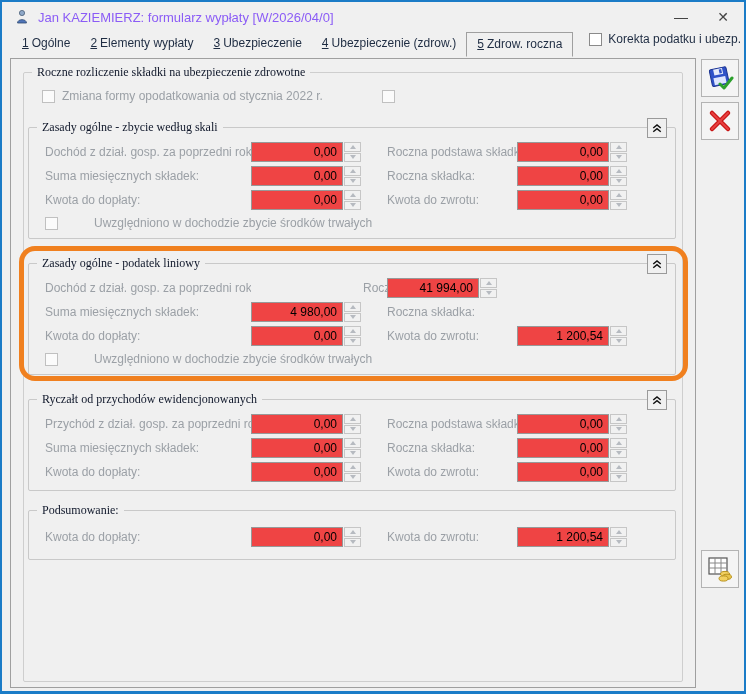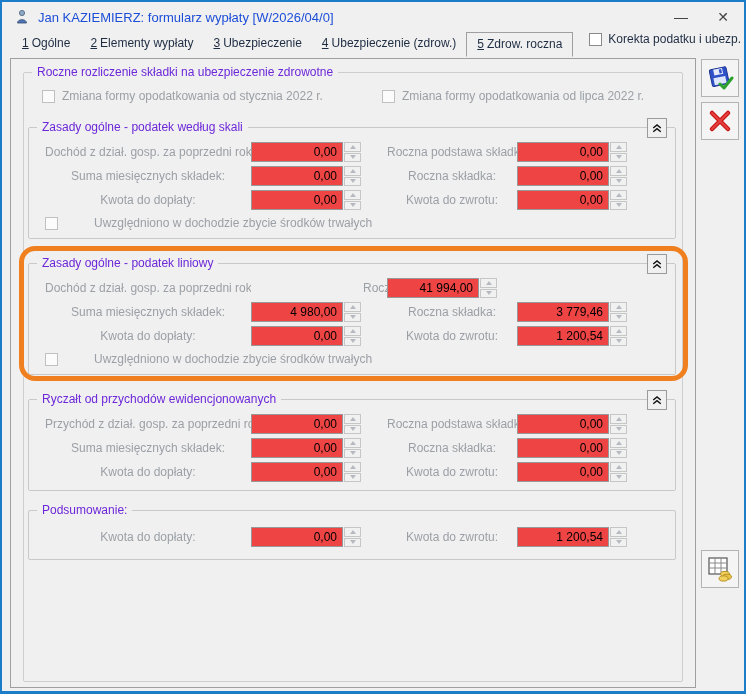--- a/index.html
+++ b/index.html
@@ -9,50 +9,50 @@
     width:746px; height:694px; margin:0 auto;
     background:#f0f0f0;
     border:2px solid #1b7cc7; border-bottom-width:3px;
     display:flex; flex-direction:column;
     font-size:12px; color:#1b1b1b; position:relative; overflow:hidden;
   }
 
   
   .titlebar { height:30px; display:flex; align-items:center; padding:0 0 0 12px; flex:none; }
   .title-icon { width:16px; height:16px; margin-right:8px; flex:none; }
-  .title-text { color:#1d4ed8; font-size:13px; white-space:nowrap; }
+  .title-text { color:#8b5cf6; font-size:13px; white-space:nowrap; }
   .title-spacer { flex:1; }
   .win-btn { width:42px; height:28px; border:none; background:transparent; color:#444;
              font-size:14px; line-height:28px; text-align:center; cursor:default; padding:0; }
 
   
   .tabstrip { height:26px; display:flex; align-items:flex-start; padding-left:10px; flex:none; position:relative; z-index:3; }
   .tab { padding:4px 10px 5px 10px; color:#1e2c42; white-space:nowrap; cursor:default; }
   .tab-num { text-decoration:underline; margin-right:3px; }
   .tab.active { border:1px solid #9f9f9f; border-bottom:1px solid #f0f0f0; margin-bottom:-1px; background:#f0f0f0; }
   .korekta { display:flex; align-items:center; gap:6px; margin:0 0 5px 16px; color:#1e2c42; white-space:nowrap; }
 
   
   .body { flex:1; display:flex; padding:0 0 3px 8px; min-height:0; }
   .content { flex:1; border:1px solid #9f9f9f; background:#f0f0f0; position:relative; padding:0 10px; }
   .side { width:48px; display:flex; flex-direction:column; align-items:center; padding-top:1px; flex:none; }
 
   
   .group { position:relative; border:1px solid #c9c9c9; border-radius:2px; background:#f0f0f0; }
-  .group-title { position:absolute; top:-8px; left:8px; background:#f0f0f0; padding:0 5px; color:#6d28d9; white-space:nowrap; }
+  .group-title { position:absolute; top:-8px; left:8px; background:#f0f0f0; padding:0 5px; color:#0f172a; white-space:nowrap;font-family:Liberation Serif, serif; }
   .collapse-btn { position:absolute; top:-10px; right:8px; width:20px; height:20px; padding:0;
                   background:#f0f0f0; border:1px solid #9a9a9a; display:flex; align-items:center; justify-content:center; cursor:default; }
 
   .outer-group { margin:13px 2px 0 2px; height:calc(100% - 18px); border-color:#cecece; }
 
   .cb-row { display:grid; grid-template-columns:340px auto; margin:16px 0 0 18px; }
   .cb-line { display:flex; align-items:center; gap:7px; white-space:nowrap; }
   .cb { width:13px; height:13px; background:#fff; border:1px solid #8a8a8a; flex:none; }
   .cb.disabled { border-color:#c0c0c0; background:#fbfbfb; }
-  .dim { color:#9ba0a6;text-align:center; }
+  .dim { color:#9ba0a6; }
 
   .section { margin:24px 6px 0 4px; padding:12px 0 6px 0; }
   .section.no-cb { }
   .summary-group { margin:19px 6px 0 4px; padding:14px 0 10px 0; }
 
   .row { display:grid; grid-template-columns:206px 112px 24px 130px 112px; align-items:center; height:24px; margin-left:16px; }
   .row .lbl { white-space:nowrap; overflow:hidden; }
   .section-cb { margin:4px 0 2px 16px;gap:36px; }
 
   
@@ -120,26 +120,25 @@
       <div class="group outer-group">
         <div class="group-title">Roczne rozliczenie składki na ubezpieczenie zdrowotne</div>
 
         <div class="cb-row">
           <label class="cb-line">
             <span class="cb disabled"></span>
             <span class="dim">Zmiana formy opodatkowania od stycznia 2022 r.</span>
           </label>
           <label class="cb-line">
             <span class="cb disabled"></span>
-            <span class="dim">Zmiana formy opodatkowania od lipca 2022 r.</span>
           </label>
         </div>
 
         <div class="group section">
-          <div class="group-title">Zasady ogólne - podatek według skali</div>
+          <div class="group-title">Zasady ogólne - zbycie według skali</div>
           <button class="collapse-btn">
             <svg width="12" height="12" viewBox="0 0 16 16">
                 <path d="M3 8 L8 4 L13 8" fill="none" stroke="#111" stroke-width="2"></path>
                 <path d="M3 13 L8 9 L13 13" fill="none" stroke="#111" stroke-width="2"></path>
               </svg>
           </button>
           <div class="row">
             <span class="lbl dim">Dochód z dział. gosp. za poprzedni rok:</span>
             <div class="spin">
                 <span class="spin-box">0,00</span>
@@ -260,31 +259,20 @@
                     <span class="spin-btn">
                       <i class="tri-up"></i>
                     </span>
                     <span class="spin-btn">
                       <i class="tri-dn"></i>
                     </span>
                   </span>
                 </div>
               <span></span>
               <span class="lbl dim">Roczna składka:</span>
-              <div class="spin">
-                  <span class="spin-box">3 779,46</span>
-                  <span class="spin-btns">
-                    <span class="spin-btn">
-                      <i class="tri-up"></i>
-                    </span>
-                    <span class="spin-btn">
-                      <i class="tri-dn"></i>
-                    </span>
-                  </span>
-                </div>
             </div>
             <div class="row">
               <span class="lbl dim">Kwota do dopłaty:</span>
               <div class="spin">
                   <span class="spin-box">0,00</span>
                   <span class="spin-btns">
                     <span class="spin-btn">
                       <i class="tri-up"></i>
                     </span>
                     <span class="spin-btn">

